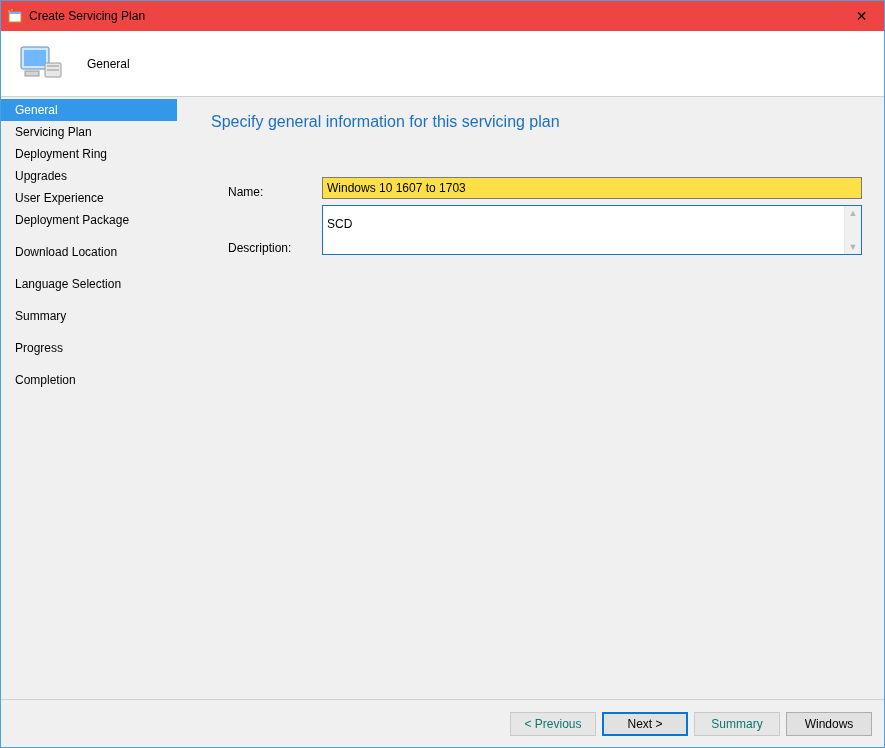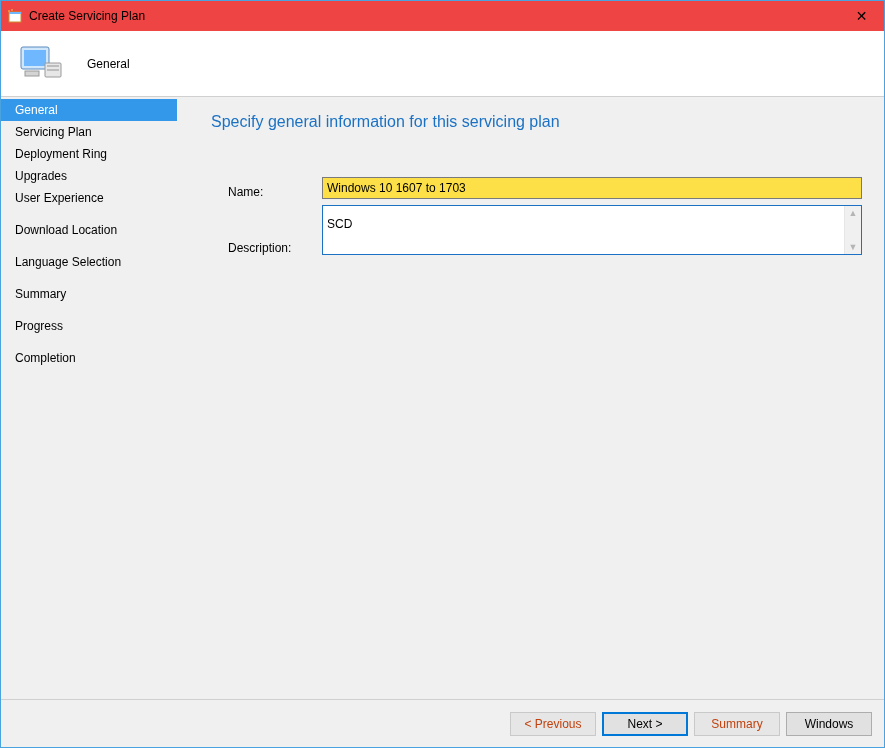--- a/index.html
+++ b/index.html
@@ -149,21 +149,21 @@
     min-width: 86px;
     height: 24px;
     font-family: inherit;
     font-size: 12px;
     background: #e1e1e1;
     border: 1px solid #adadad;
     cursor: pointer;
     padding: 0 10px;
   }
   .btn:disabled {
-    color: #c2410c;
+    color: #0f766e;
     border-color: #c9c9c9;
     background: #e6e6e6;
     cursor: default;
   }
   .btn.default {
     border: 2px solid #0078d7;
     background: #e1e1e1;
   }
 </style>
 </head>
@@ -201,20 +201,21 @@
     <span class="header-text">General</span>
   </div>
 
   <div class="body">
     <div class="sidebar">
       <div class="item selected"><span>General</span></div>
       <div class="item"><span>Servicing Plan</span></div>
       <div class="item"><span>Deployment Ring</span></div>
       <div class="item"><span>Upgrades</span></div>
       <div class="item"><span>User Experience</span></div>
+      <div class="item"><span>Deployment Package</span></div>
       <div class="item disabled"><span>Download Location</span></div>
       <div class="item disabled"><span>Language Selection</span></div>
       <div class="item disabled"><span>Summary</span></div>
       <div class="item disabled"><span>Progress</span></div>
       <div class="item disabled"><span>Completion</span></div>
     </div>
 
     <div class="main">
       <div class="page-heading">Specify general information for this servicing plan</div>
 

